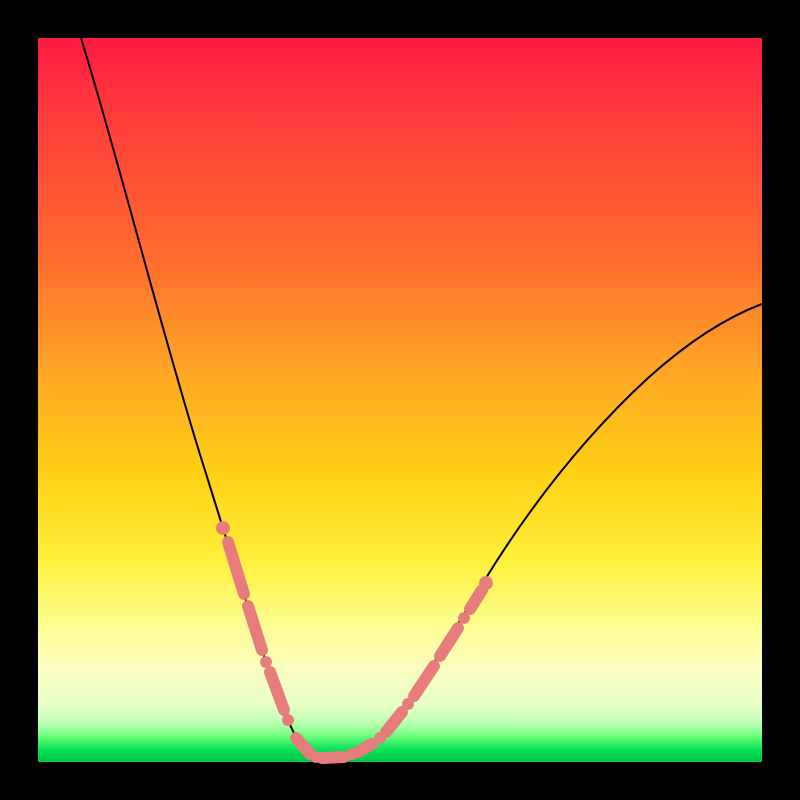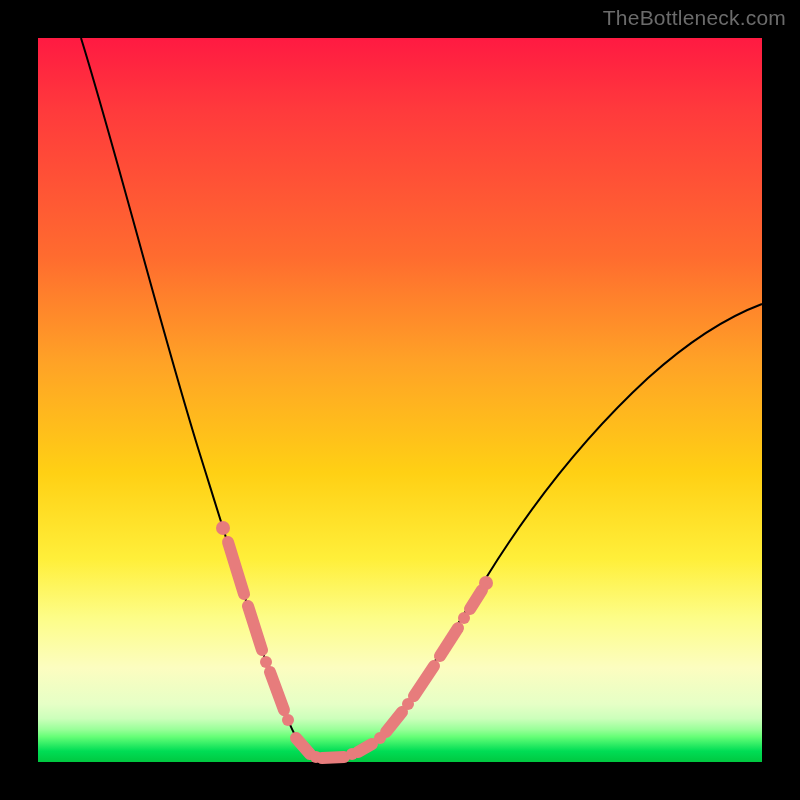--- a/index.html
+++ b/index.html
@@ -75,21 +75,20 @@
   }
   .marker-dot {
     fill: #e77c7c;
   }
 </style>
 </head>
 <body>
 
 <div class="frame">
 
-  <div class="watermark">TheBottleneck.com</div>
 
   <div class="plot-area">
 
     <svg class="curve" viewBox="0 0 724 724" preserveAspectRatio="none">
 
       <path class="main-curve" d="M 43 0
                C 80 120, 120 280, 160 410
                C 185 490, 205 555, 225 615
                C 240 660, 252 690, 262 706
                C 270 716, 278 720, 288 720

